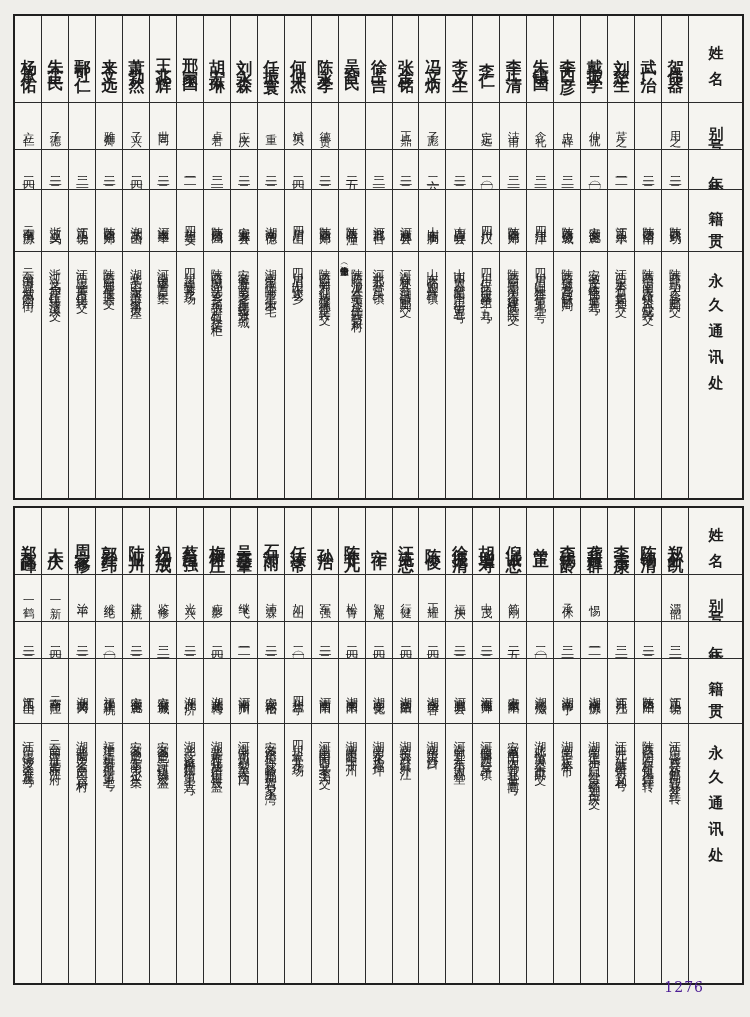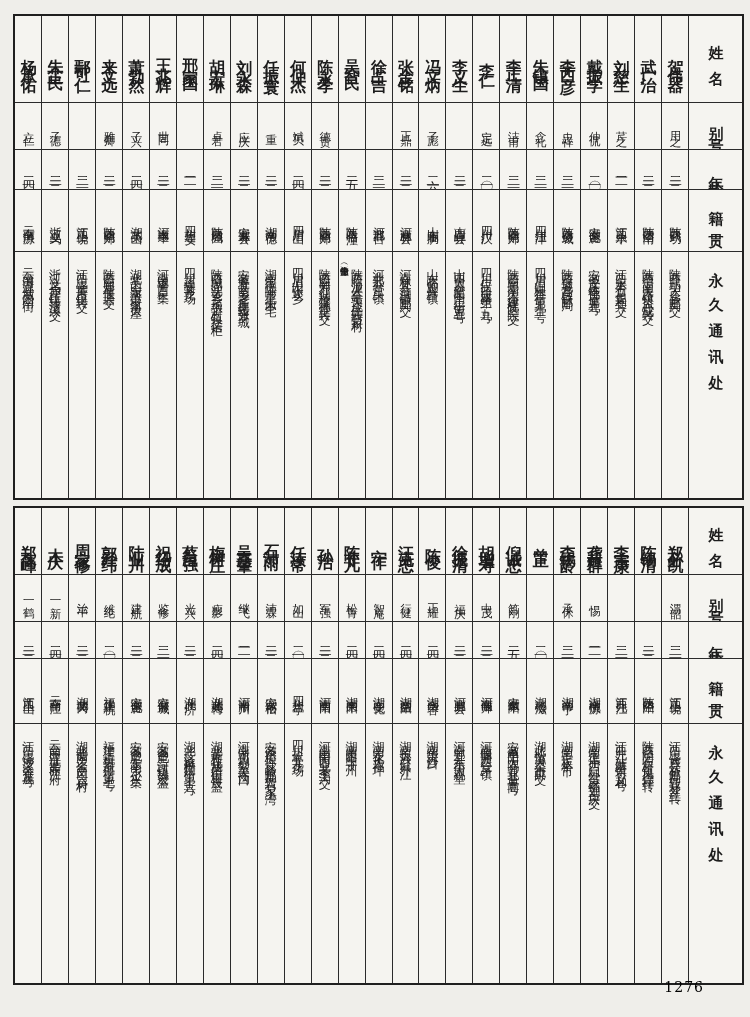--- a/index.html
+++ b/index.html
@@ -52,21 +52,21 @@
   .addr-t{font-size:12px;letter-spacing:4px;line-height:14px;}
   .note-t{font-size:8.5px;letter-spacing:0px;line-height:11px;margin-top:1px;}
   .h-t{font-weight:700;font-size:15px;}
   .h-name{letter-spacing:26px;}
   .h-alias{letter-spacing:12px;}
   .h-age{letter-spacing:6px;}
   .h-origin{letter-spacing:22px;}
   .h-addr{letter-spacing:26px;}
   .page-number{
     position:absolute;right:46px;bottom:22px;
-    font-family:"DejaVu Serif",serif;font-size:14px;color:#000000;
+    font-family:"DejaVu Serif",serif;font-size:14px;color:#4c1d95;
     letter-spacing:1px;
   }
 </style>
 </head>
 <body>
 
 <div class="page">
   <div class="tbl" id="table-top">
       <div class="col header-col">
         <div class="cell c-name">

